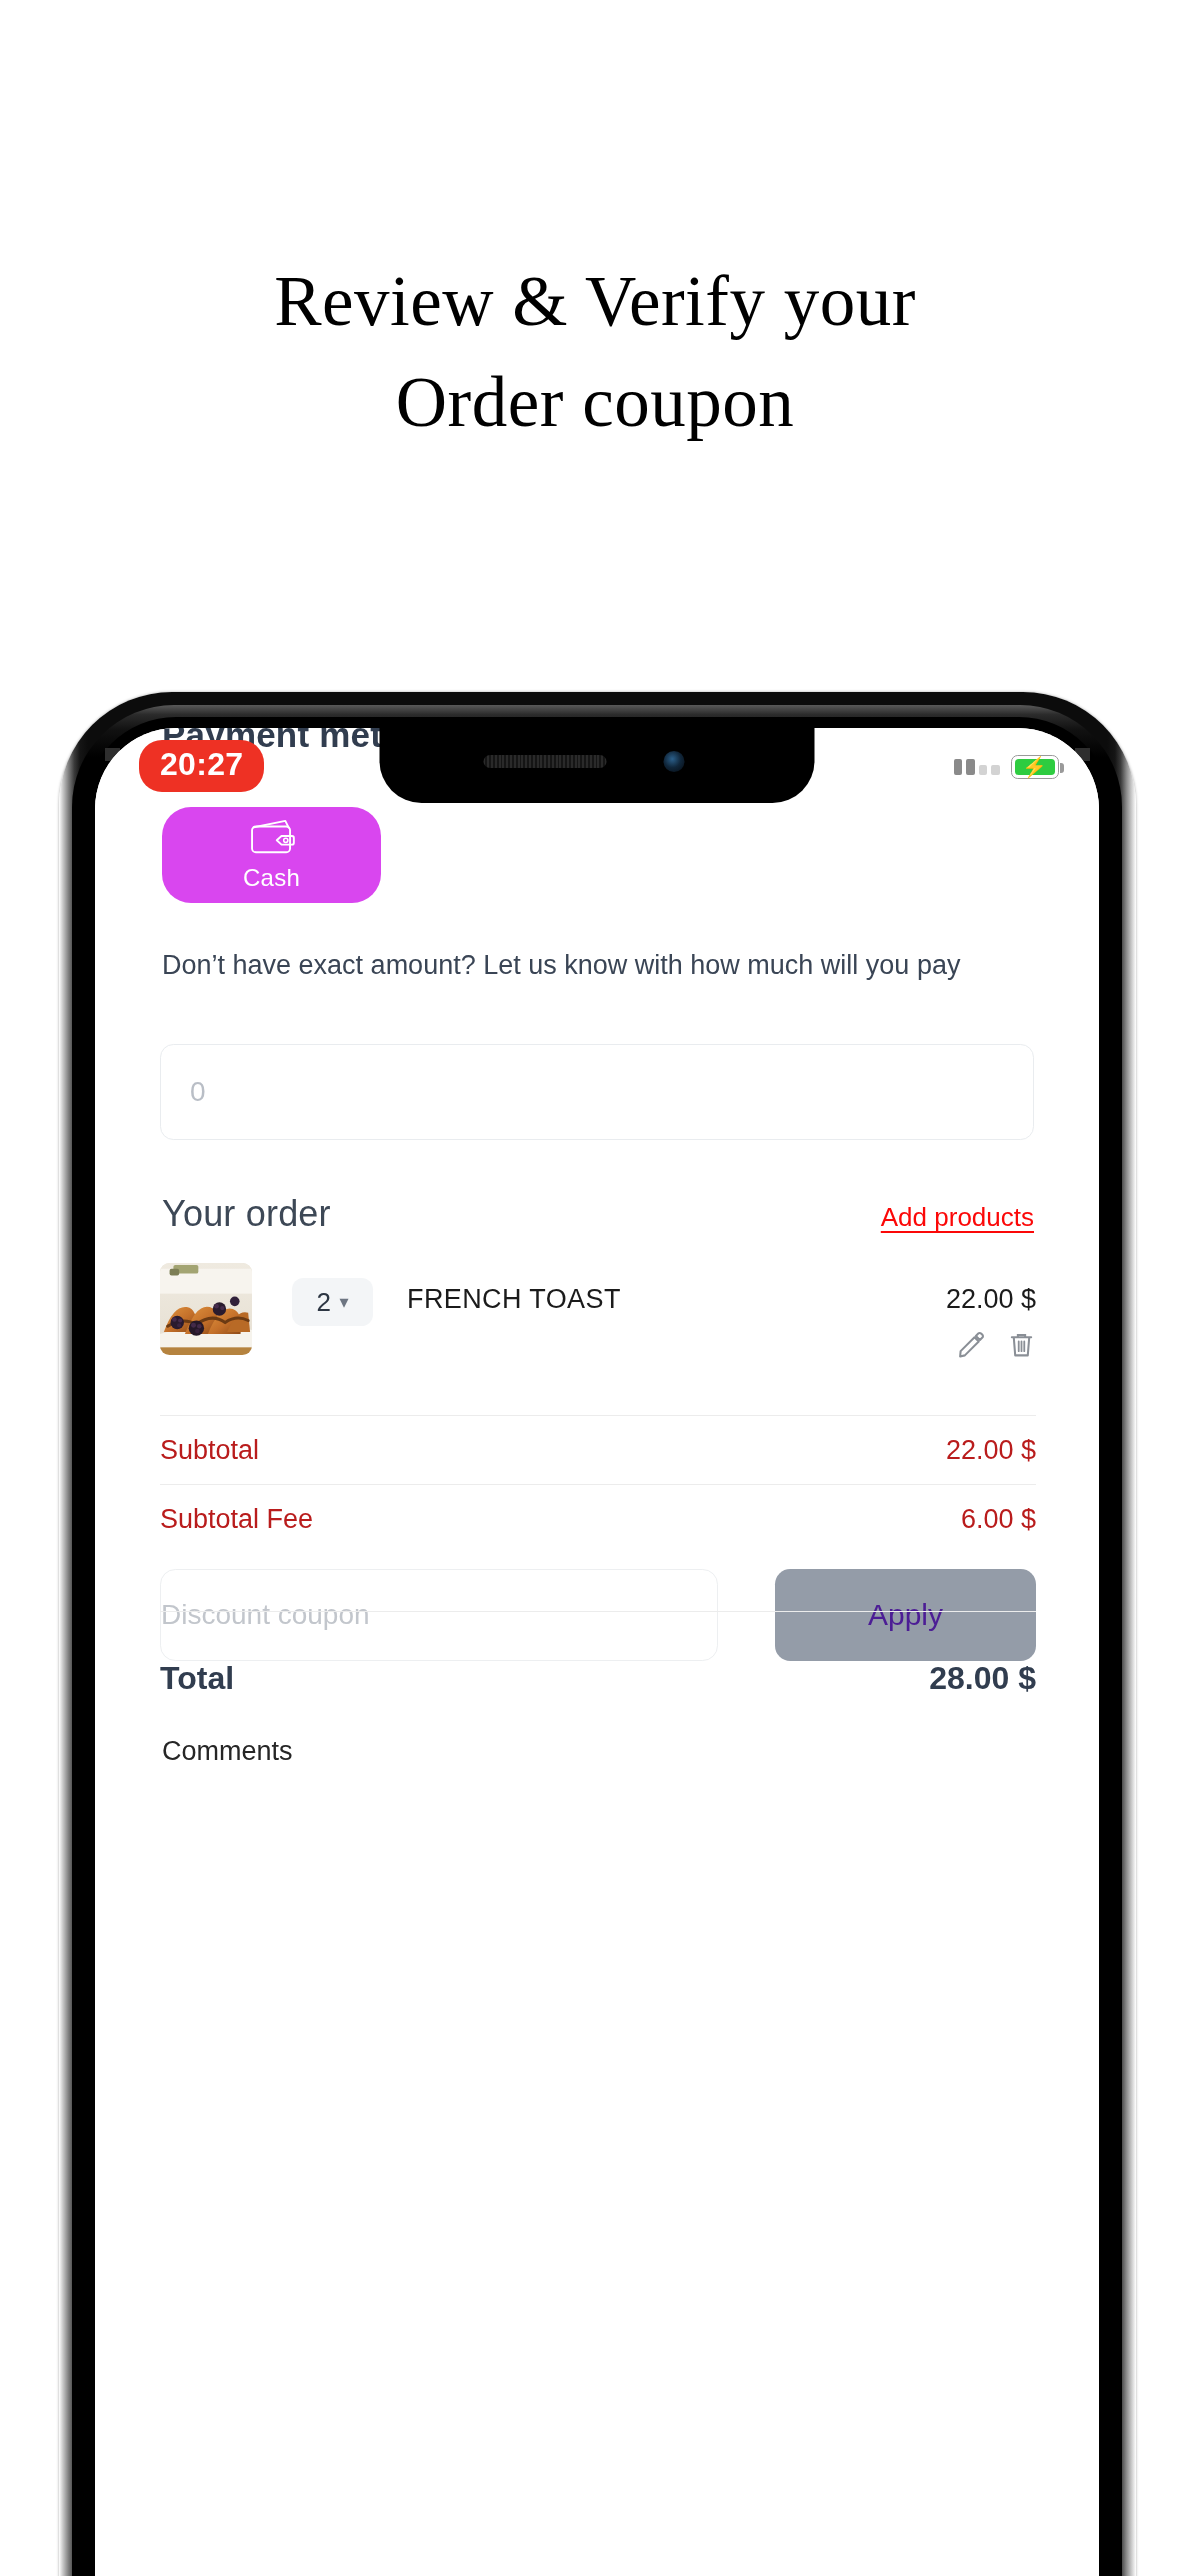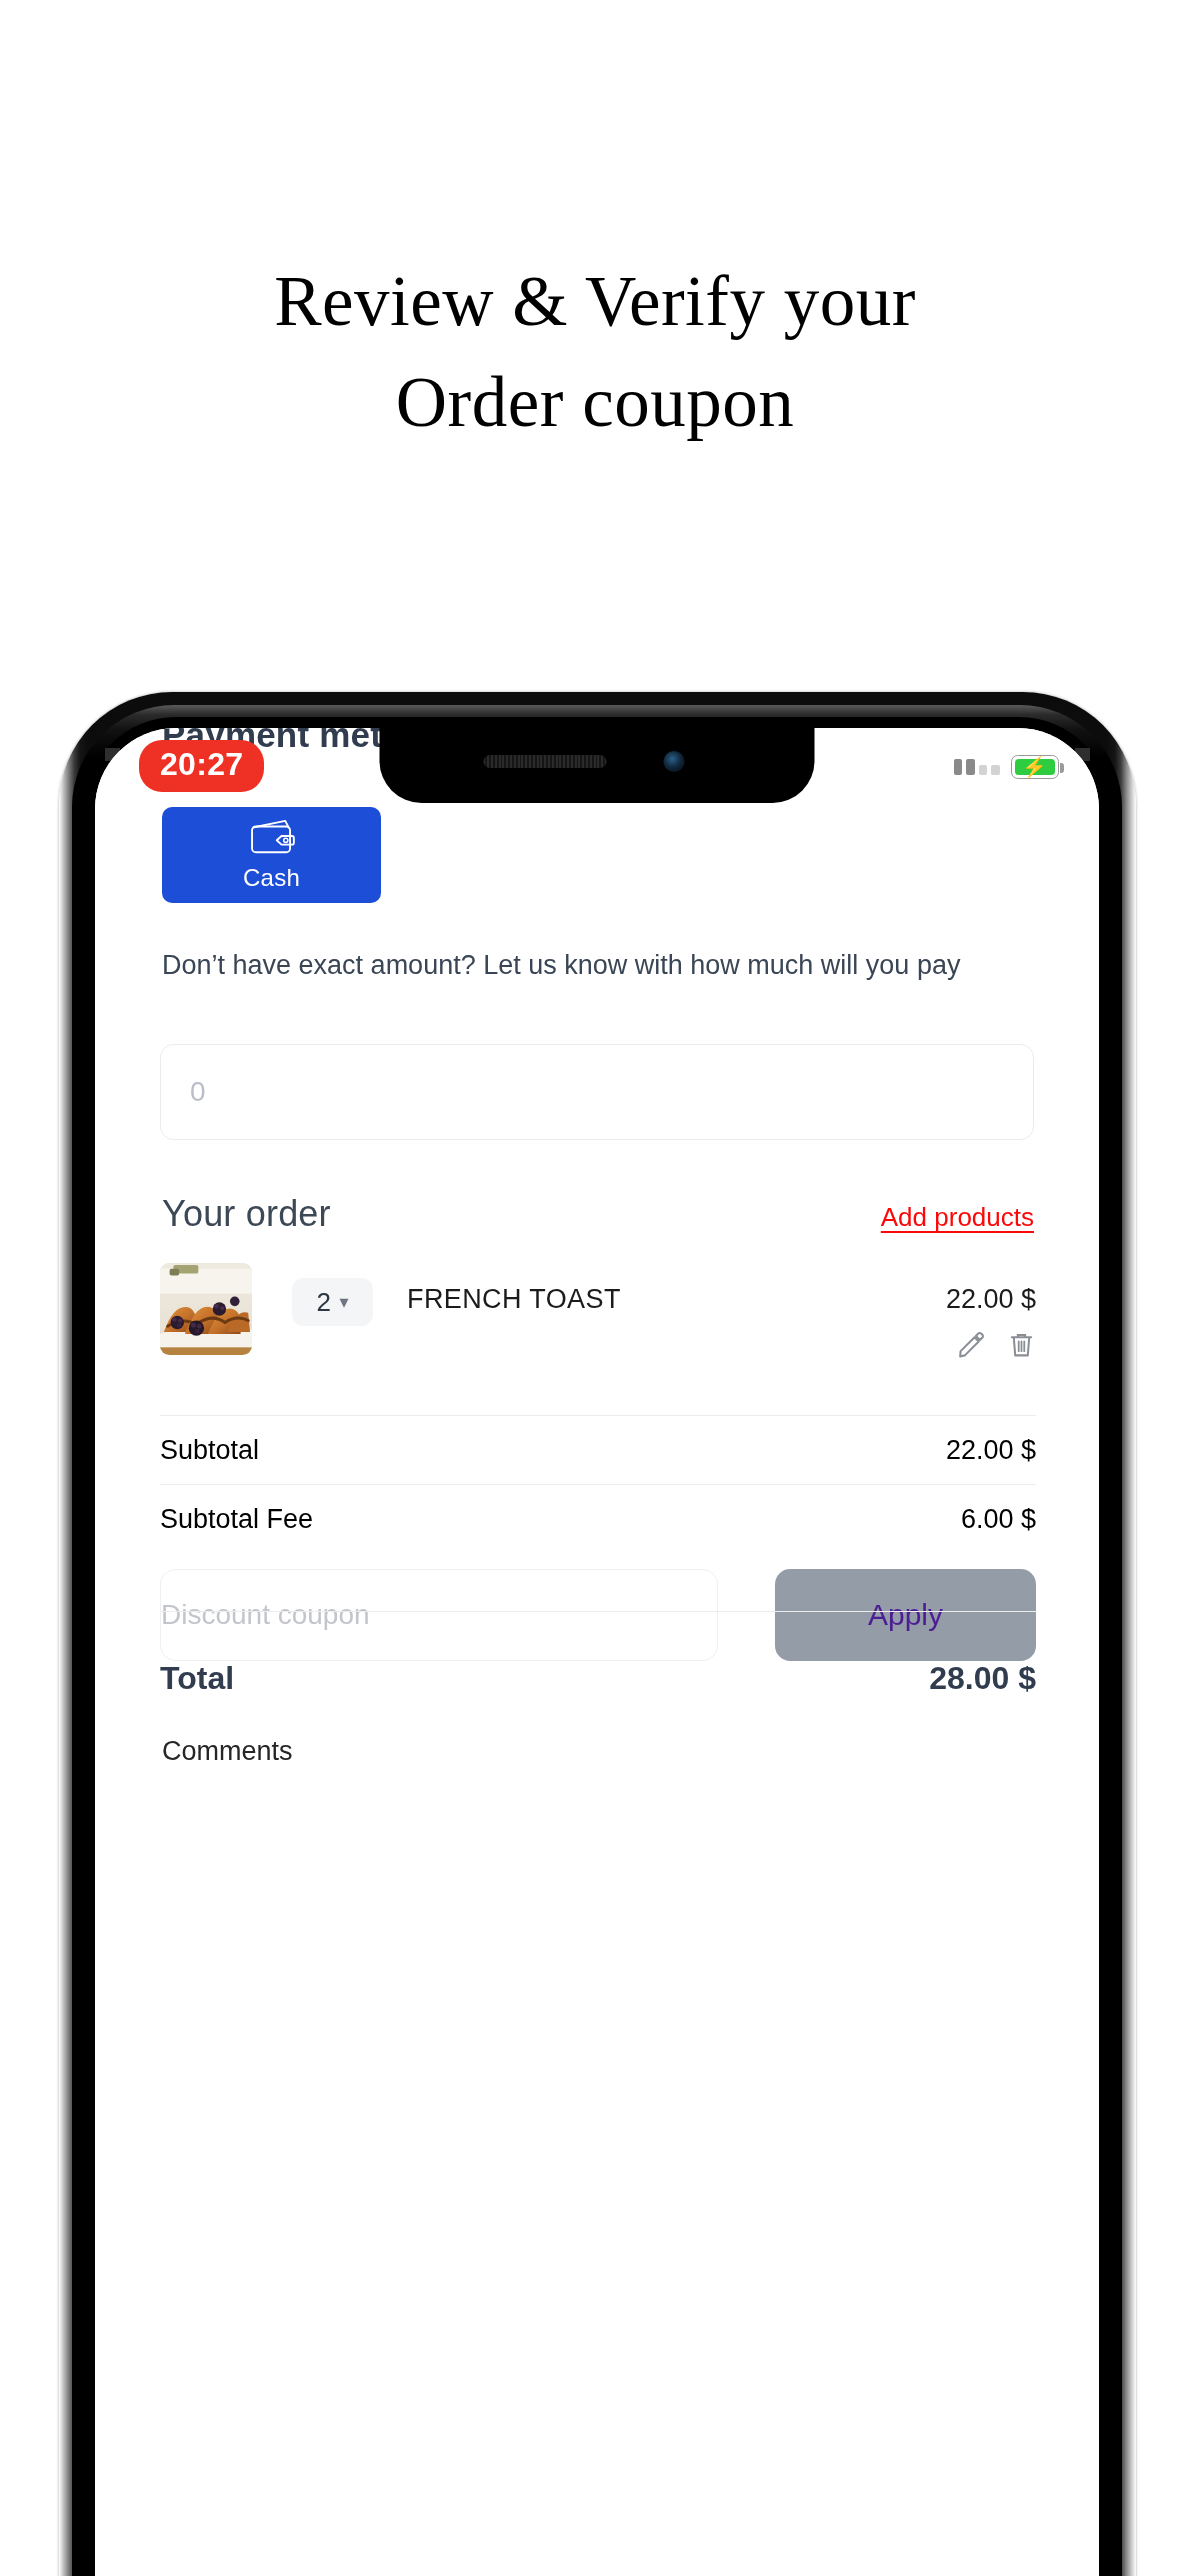--- a/index.html
+++ b/index.html
@@ -223,22 +223,22 @@
     color: #313d4f;
     letter-spacing: 0.2px;
   }
 
   .cash-card {
     position: absolute;
     left: 67px;
     top: 79px;
     width: 219px;
     height: 96px;
-    background: #1d4ed8;
-    border-radius: 10px;
+    background: #d946ef;
+    border-radius: 29px;
     display: flex;
     flex-direction: column;
     align-items: center;
     justify-content: center;
     gap: 7.7px;
   }
   .cash-card .wallet-ico { width: 50px; height: 38px; }
   .cash-card .cash-label {
     color: #ffffff;
     font-size: 24px;
@@ -356,21 +356,21 @@
   .d3 { top: 883px; }
 
   .line-row {
     position: absolute;
     left: 65px;
     width: 876px;
     display: flex;
     align-items: baseline;
     justify-content: space-between;
     font-size: 27px;
-    color: #000000;
+    color: #b91c1c;
   }
   .row-subtotal { top: 707px; }
   .row-delivery { top: 776px; }
 
   .coupon-wrap {
     position: absolute;
     left: 65px;
     top: 841px;
     width: 876px;
     height: 92px;

